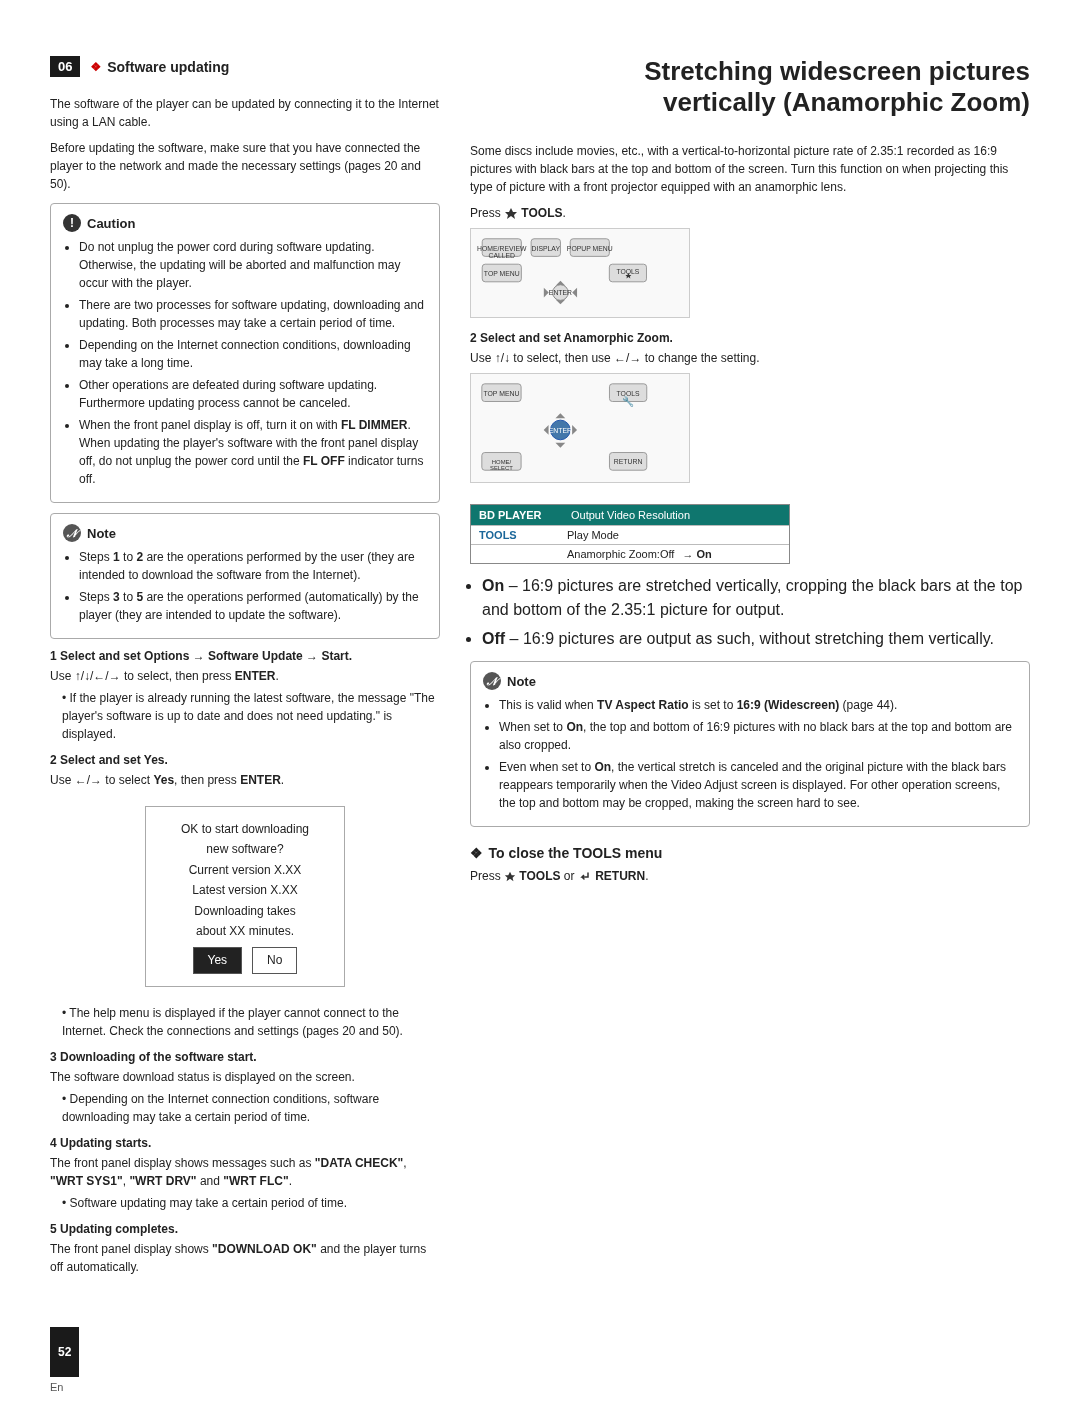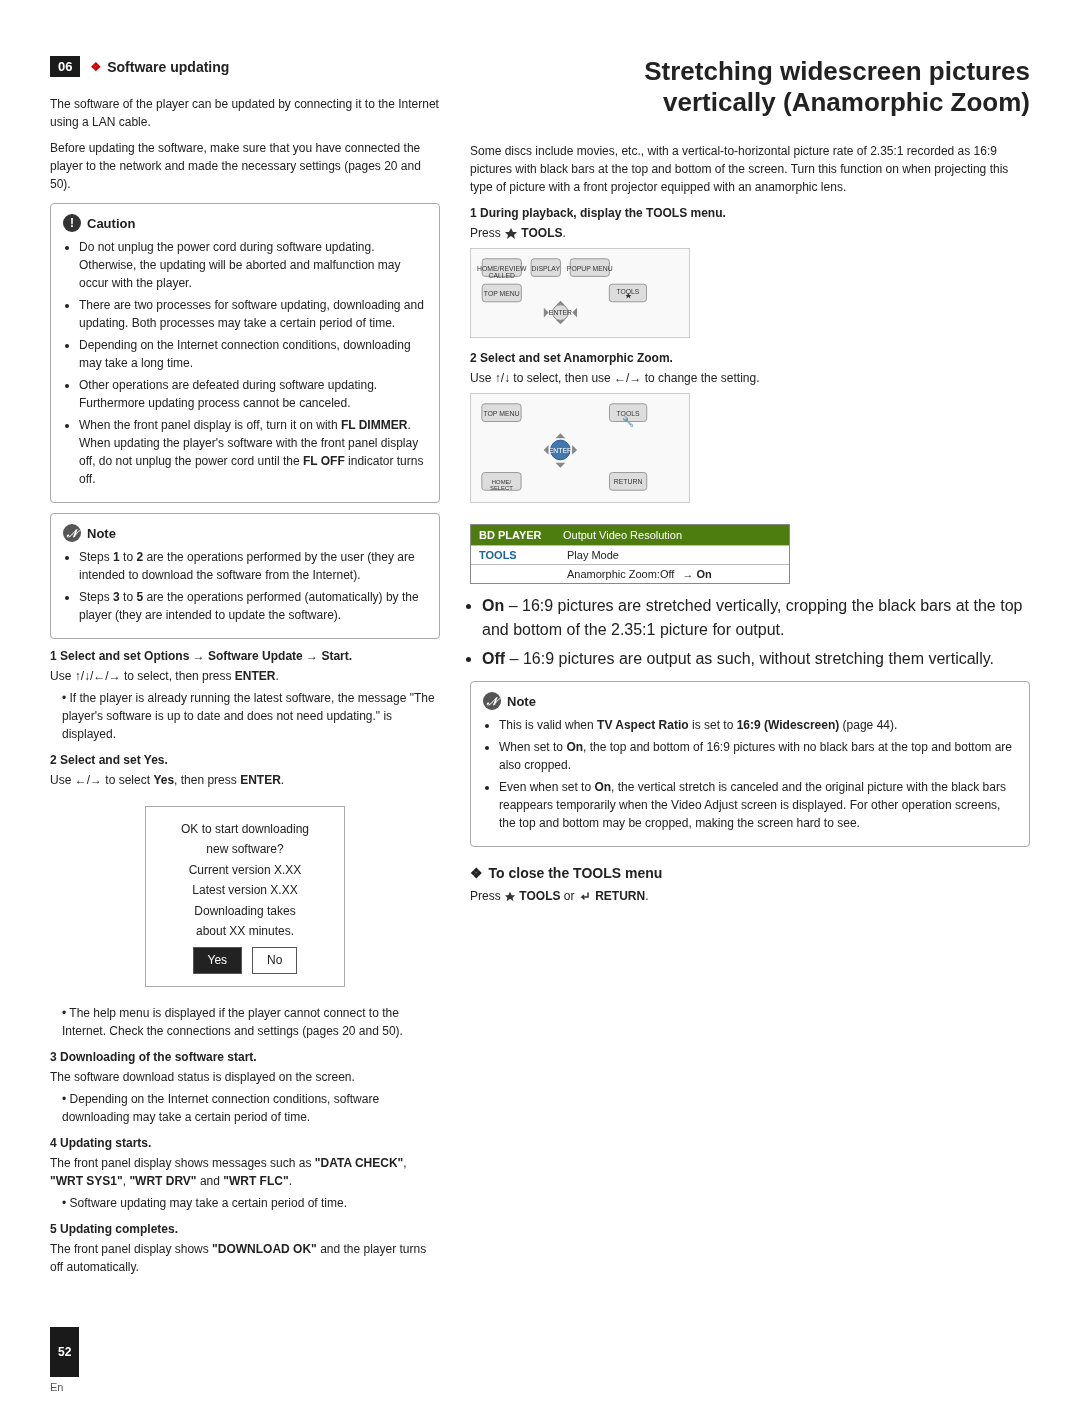--- a/index.html
+++ b/index.html
@@ -195,25 +195,25 @@
     }
     
     .player-menu {
       border: 1px solid #888;
       width: 320px;
       margin: 10px 0;
       font-size: 12px;
     }
     .player-menu-header {
       display: flex;
-      background: #4d7c0f;
+      background: #0f766e;
       color: #fff;
       padding: 4px 8px;
       font-size: 11px;
-      gap: 4px;
+      gap: 12px;
     }
     .player-menu-header .col1 { width: 80px; font-weight: bold; }
     .player-menu-header .col2 { flex: 1; }
     .player-menu-row {
       display: flex;
       border-top: 1px solid #bbb;
       padding: 3px 8px;
       align-items: center;
       gap: 8px;
     }
@@ -321,21 +321,20 @@
   </div>
 
   <div class="right-column">
     <h1 class="big-title">
       <span>Stretching widescreen pictures</span><br>
       <span>vertically (Anamorphic Zoom)</span>
     </h1>
 
     <p class="body-text">Some discs include movies, etc., with a vertical-to-horizontal picture rate of 2.35:1 recorded as 16:9 pictures with black bars at the top and bottom of the screen. Turn this function on when projecting this type of picture with a front projector equipped with an anamorphic lens.</p>
 
-    <p class="step-heading"><b>1   During playback, display the TOOLS menu.</b></p>
     <p class="step-sub">Press 
       <svg width="14" height="14" viewBox="0 0 14 14" style="vertical-align:middle;">
         <path d="M7 1 L9 5 L13 5 L10 8 L11 12 L7 9 L3 12 L4 8 L1 5 L5 5 Z" fill="#333"></path>
       </svg>
       <b>TOOLS</b>.
     </p>
 
     <div class="remote-svg-wrap">
       <svg width="220" height="90" viewBox="0 0 220 90" style="border:1px solid #ccc;background:#f9f9f9;">
 

